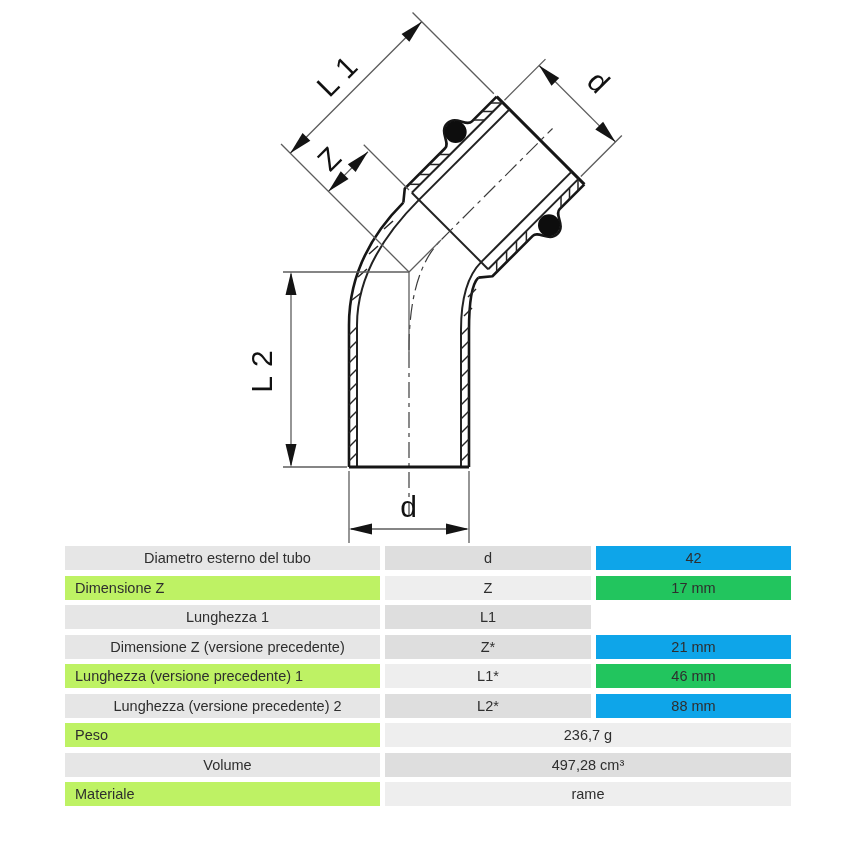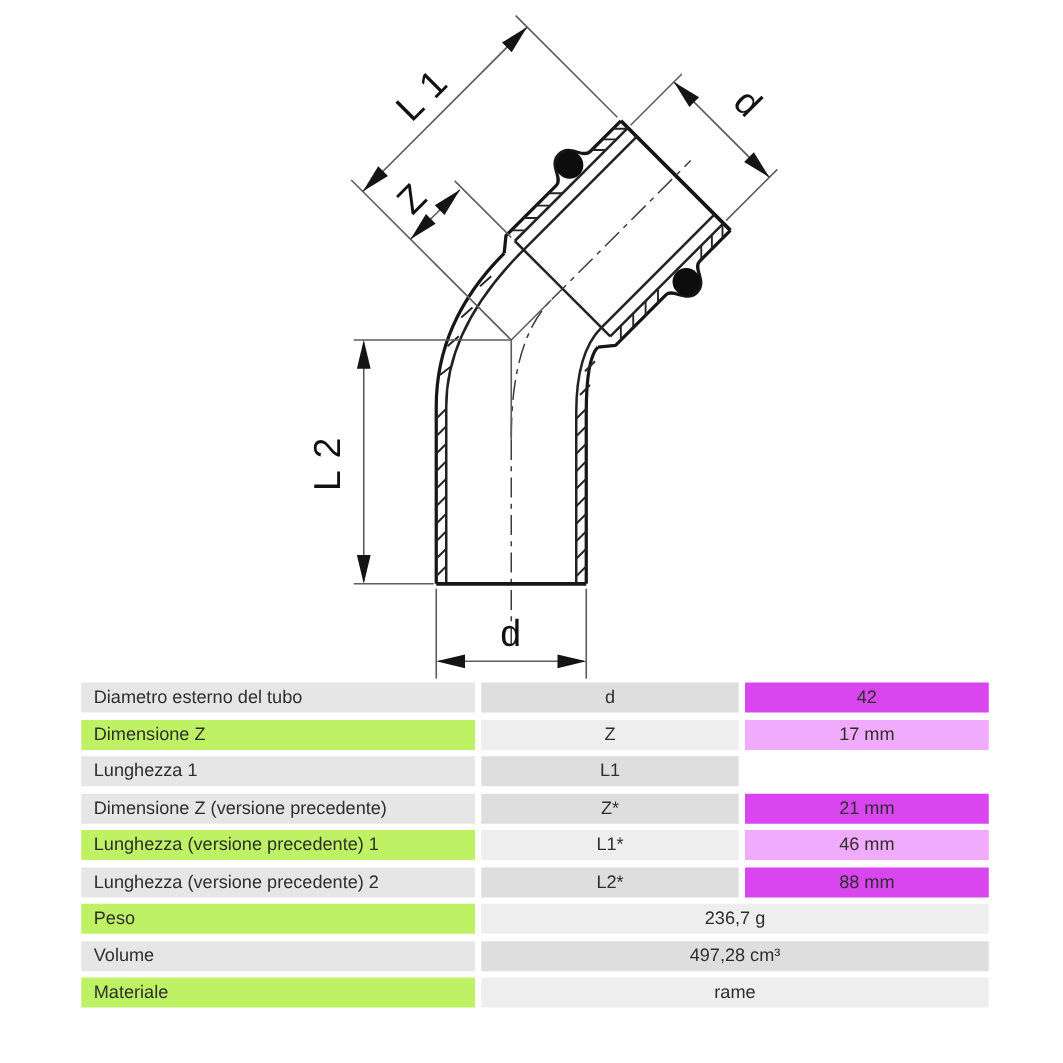--- a/index.html
+++ b/index.html
@@ -18,23 +18,23 @@
   .oring {fill:#0d0d0d;stroke:none;}
   
   #spec-table{position:absolute;left:65px;top:546px;width:726px;}
   .trow{display:grid;grid-template-columns:315px 206px 195px;column-gap:5px;
         height:24px;margin-bottom:5.5px;font-size:14.5px;color:#2e2e2e;}
   .trow:last-child{margin-bottom:12px;}
   .cell{line-height:24px;white-space:nowrap;overflow:hidden;}
   .c1{text-align:left;padding-left:10px;}
   .c2,.c3,.cspan{text-align:center;}
   .cspan{grid-column:2 / 4;}
-  .row-dark  .c1{background:#e6e6e6;} .row-dark  .c3{background:#d946ef;}
+  .row-dark  .c1{background:#e6e6e6;text-align:center;} .row-dark  .c3{background:#0ea5e9;}
   .row-dark  .c2,.row-dark  .cspan{background:#dedede;}
-  .row-light .c1{background:#bef264;} .row-light .c3{background:#f0abfc;}
+  .row-light .c1{background:#bef264;} .row-light .c3{background:#22c55e;}
   .row-light .c2,.row-light .cspan{background:#eeeeee;}
 </style>
 </head>
 <body>
 
 <svg id="drawing" width="850" height="543" viewBox="0 0 850 543" xmlns="http://www.w3.org/2000/svg">
 
   <g>
     <line class="center" x1="409" y1="352" x2="409" y2="516"></line>
     <path class="center" d="M409,350 Q409,272 440.8,240.2"></path>

